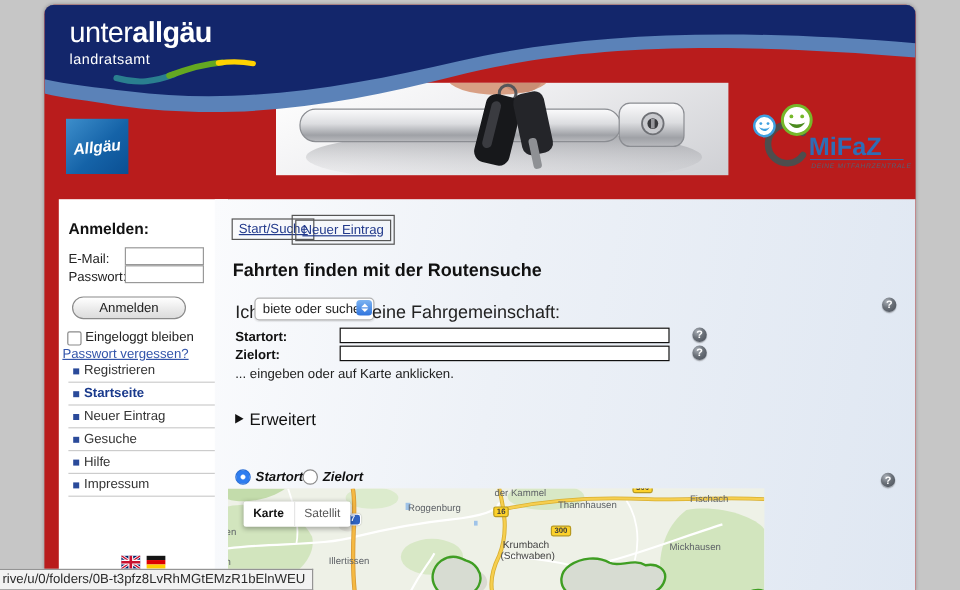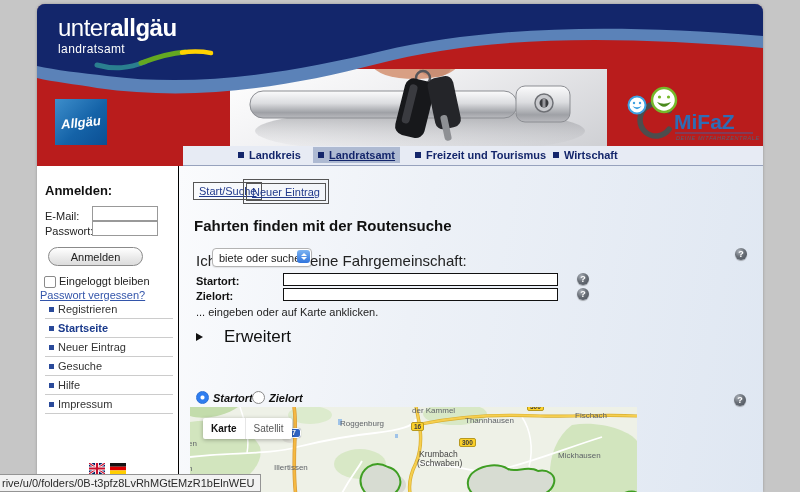--- a/index.html
+++ b/index.html
@@ -41,21 +41,21 @@
   }
   .nav-item{
     position:absolute;top:1px;height:16px;display:flex;align-items:center;
     font-size:11px;font-weight:bold;color:#14266b;cursor:pointer;padding:0 5px;
   }
   .nav-item .bullet{width:6px;height:6px;background:#14266b;margin-right:5px;flex:0 0 auto;}
   .nav-item.active{background:#aebad2;}
   .nav-item.active .lbl{text-decoration:underline;}
   
   .sidebar{
-    position:absolute;left:0;top:162px;width:141px;height:326px;background:#fff;
+    position:absolute;left:12px;top:162px;width:141px;height:326px;background:#fff;
     border-right:1px solid #000000;z-index:2;
   }
   .login-heading{position:absolute;left:8px;top:17px;font-size:13px;font-weight:bold;color:#111;}
   .fld-label{position:absolute;left:8px;font-size:11px;color:#222;}
   .side-input{
     position:absolute;left:55px;width:60px;height:13px;border:1px solid #999;
     background:#fff;font-size:11px;padding:0 2px;border-radius:0;
   }
   .pill-btn{
     position:absolute;border:1px solid #8a8a8a;border-radius:10px;
@@ -111,21 +111,21 @@
     position:absolute;left:104px;width:269px;height:11px;border:1px solid #111;
     background:#fff;font-size:11px;padding:0 2px;
   }
   .qicon{
     position:absolute;width:12px;height:12px;border-radius:50%;
     background:radial-gradient(circle at 35% 28%,#aab0b8 0%,#6a7078 45%,#474d57 100%);
     color:#fff;font-size:9px;font-weight:bold;text-align:center;line-height:12px;cursor:pointer;
     box-shadow:0 1px 1px rgba(0,0,0,.3);
   }
   .hint{position:absolute;left:17px;top:140px;font-size:11px;color:#222;}
-  .advanced{position:absolute;left:17px;top:161px;font-size:17px;color:#111;cursor:pointer;display:flex;align-items:center;gap:16px;}
+  .advanced{position:absolute;left:17px;top:175px;font-size:14px;color:#111;cursor:pointer;display:flex;align-items:center;}
   .advanced .tri{width:0;height:0;border-top:4px solid transparent;border-bottom:4px solid transparent;border-left:7px solid #111;margin-right:5px;}
   .radio{position:absolute;width:11px;height:11px;border-radius:50%;border:1px solid #8a8a8a;background:#fff;cursor:pointer;}
   .radio.sel{border-color:#2a6fd6;background:radial-gradient(circle,#fff 0 1.5px,#2e7df0 2.5px 100%);}
   .radio-label{position:absolute;font-size:11px;font-weight:bold;color:#111;font-style:italic;}
   
   .map{position:absolute;left:11px;top:241px;width:447px;height:90px;overflow:hidden;background:#eef1e7;cursor:grab;}
   .map svg{position:absolute;left:0;top:0;}
   .map-label{position:absolute;font-size:8px;color:#5f6368;white-space:nowrap;pointer-events:none;}
   .map-label.big{color:#454545;font-size:8.5px;text-align:center;}
   .badge-road{
@@ -217,38 +217,20 @@
     <path d="M10.5,22 Q15,28.5 19.5,22 Q15,24.5 10.5,22 Z" fill="#3ea0e0"></path>
     <circle cx="42" cy="16" r="12" fill="#fff" stroke="#76b82a" stroke-width="2.5"></circle>
     <circle cx="37.5" cy="13" r="1.6" fill="#76b82a"></circle>
       <circle cx="46.5" cy="13" r="1.6" fill="#76b82a"></circle>
     <path d="M35,18 Q42,27.5 49,18 Q42,21.5 35,18 Z" fill="#4a8a1e"></path>
     <text x="52" y="45" font-family="Liberation Sans,sans-serif" font-size="21" font-weight="bold" fill="#2e6db5">MiFaZ</text>
     <line x1="53" y1="49" x2="131" y2="49" stroke="#2e6db5" stroke-width="0.8"></line>
     <text x="54" y="56" font-family="Liberation Sans,sans-serif" font-size="5.5" font-style="italic" fill="#556074" letter-spacing="0.6">DEINE MITFAHRZENTRALE</text>
   </svg>
 
-  <div class="navbar" id="navbar">
-      <div class="nav-item" style="left: 50px;">
-        <span class="bullet"></span>
-        <span class="lbl">Landkreis</span>
-      </div>
-      <div class="nav-item active" style="left: 130px;">
-        <span class="bullet"></span>
-        <span class="lbl">Landratsamt</span>
-      </div>
-      <div class="nav-item" style="left: 227px;">
-        <span class="bullet"></span>
-        <span class="lbl">Freizeit und Tourismus</span>
-      </div>
-      <div class="nav-item" style="left: 365px;">
-        <span class="bullet"></span>
-        <span class="lbl">Wirtschaft</span>
-      </div>
-    </div>
 
   <div class="sidebar">
     <div class="login-heading">Anmelden:</div>
     <div class="fld-label" style="top:44px;">E-Mail:</div>
     <input class="side-input" style="top: 40px;" value="">
     <div class="fld-label" style="top:59px;">Passwort:</div>
     <input class="side-input" style="top: 55px;" type="password" value="">
     <button class="pill-btn" style="left:11px;top:81px;width:95px;height:19px;">Anmelden</button>
     <div class="chk"></div>
     <div class="chk-label">Eingeloggt bleiben</div>

